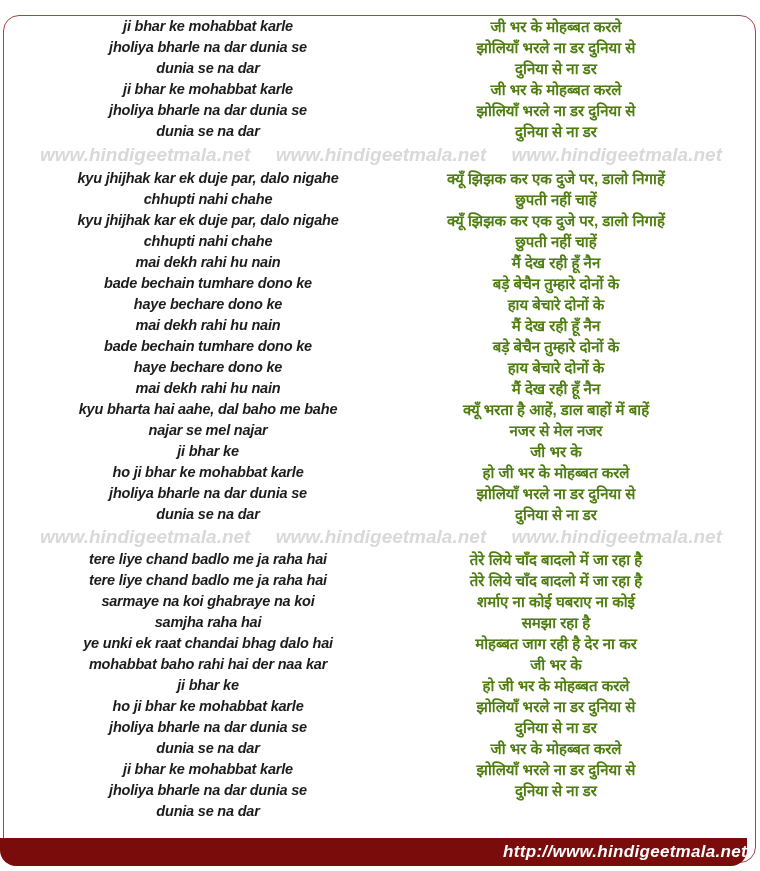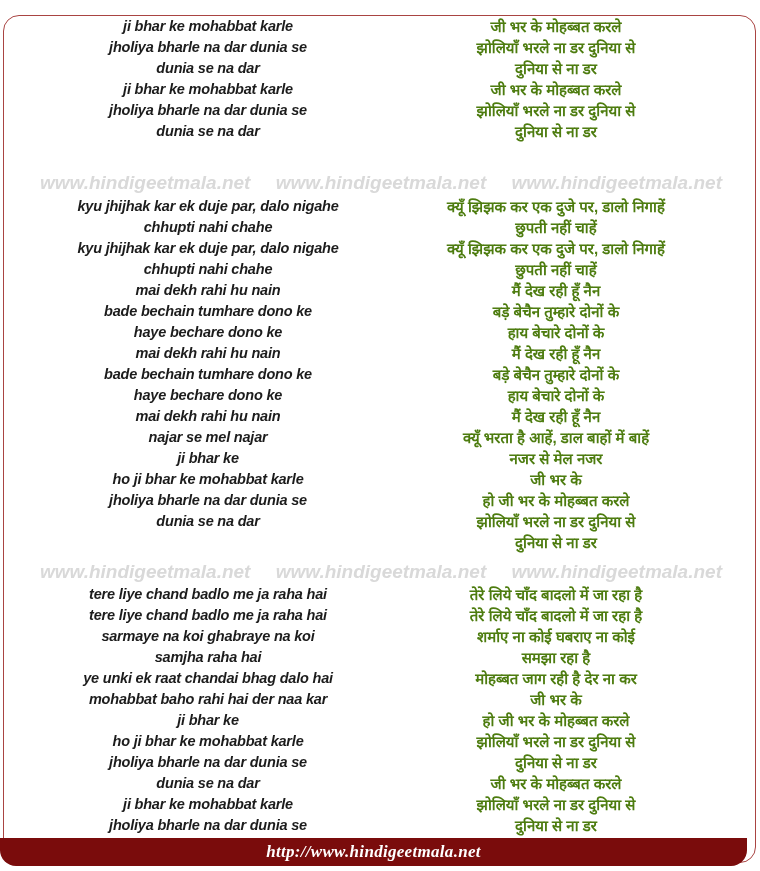--- a/index.html
+++ b/index.html
@@ -19,32 +19,31 @@
     height:21px;line-height:21px;font-size:14.5px;font-weight:bold;font-style:italic;
     color:#1c1c1c;letter-spacing:-0.2px;white-space:nowrap;
   }
   .line-hi{
     height:21px;line-height:21px;font-size:15px;font-weight:600;
     color:#4d7c0f;white-space:nowrap;
   }
   .wm-band{
     display:flex;justify-content:space-between;align-items:center;
     padding:0 38px 0 40px;
-    margin-top:28px;
   }
   .wm-band.first{height:26px;}
   .wm-band.second{height:24px;}
   .wm{
     color:#d9d9d9;font-size:19px;font-weight:bold;font-style:italic;
     white-space:nowrap;letter-spacing:0px;
   }
   .footer-bar{
     position:absolute;left:0;bottom:5px;width:747px;height:28px;
     background:#7a0c0c;border-radius:0 0 16px 16px;
-    display:flex;align-items:center;justify-content:center;z-index:5;font-family:Liberation Serif, serif;
+    display:flex;align-items:center;justify-content:flex-end;z-index:5;
   }
   .footer-url{
     color:#ffffff;font-size:17px;font-weight:bold;font-style:italic;
     text-decoration:none;letter-spacing:0.3px;
   }
 </style>
 </head>
 <body>
 
 <div class="frame"></div>
@@ -82,20 +81,21 @@
         <div class="line-en">chhupti nahi chahe</div>
         <div class="line-en">kyu jhijhak kar ek duje par, dalo nigahe</div>
         <div class="line-en">chhupti nahi chahe</div>
         <div class="line-en">mai dekh rahi hu nain</div>
         <div class="line-en">bade bechain tumhare dono ke</div>
         <div class="line-en">haye bechare dono ke</div>
         <div class="line-en">mai dekh rahi hu nain</div>
         <div class="line-en">bade bechain tumhare dono ke</div>
         <div class="line-en">haye bechare dono ke</div>
         <div class="line-en">mai dekh rahi hu nain</div>
+        <div class="line-en">kyu bharta hai aahe, dal baho me bahe</div>
         <div class="line-en">najar se mel najar</div>
         <div class="line-en">ji bhar ke</div>
         <div class="line-en">ho ji bhar ke mohabbat karle</div>
         <div class="line-en">jholiya bharle na dar dunia se</div>
         <div class="line-en">dunia se na dar</div>
       </div>
     <div class="col-hi">
         <div class="line-hi">क्यूँ झिझक कर एक दुजे पर, डालो निगाहें</div>
         <div class="line-hi">छुपती नहीं चाहें</div>
         <div class="line-hi">क्यूँ झिझक कर एक दुजे पर, डालो निगाहें</div>

